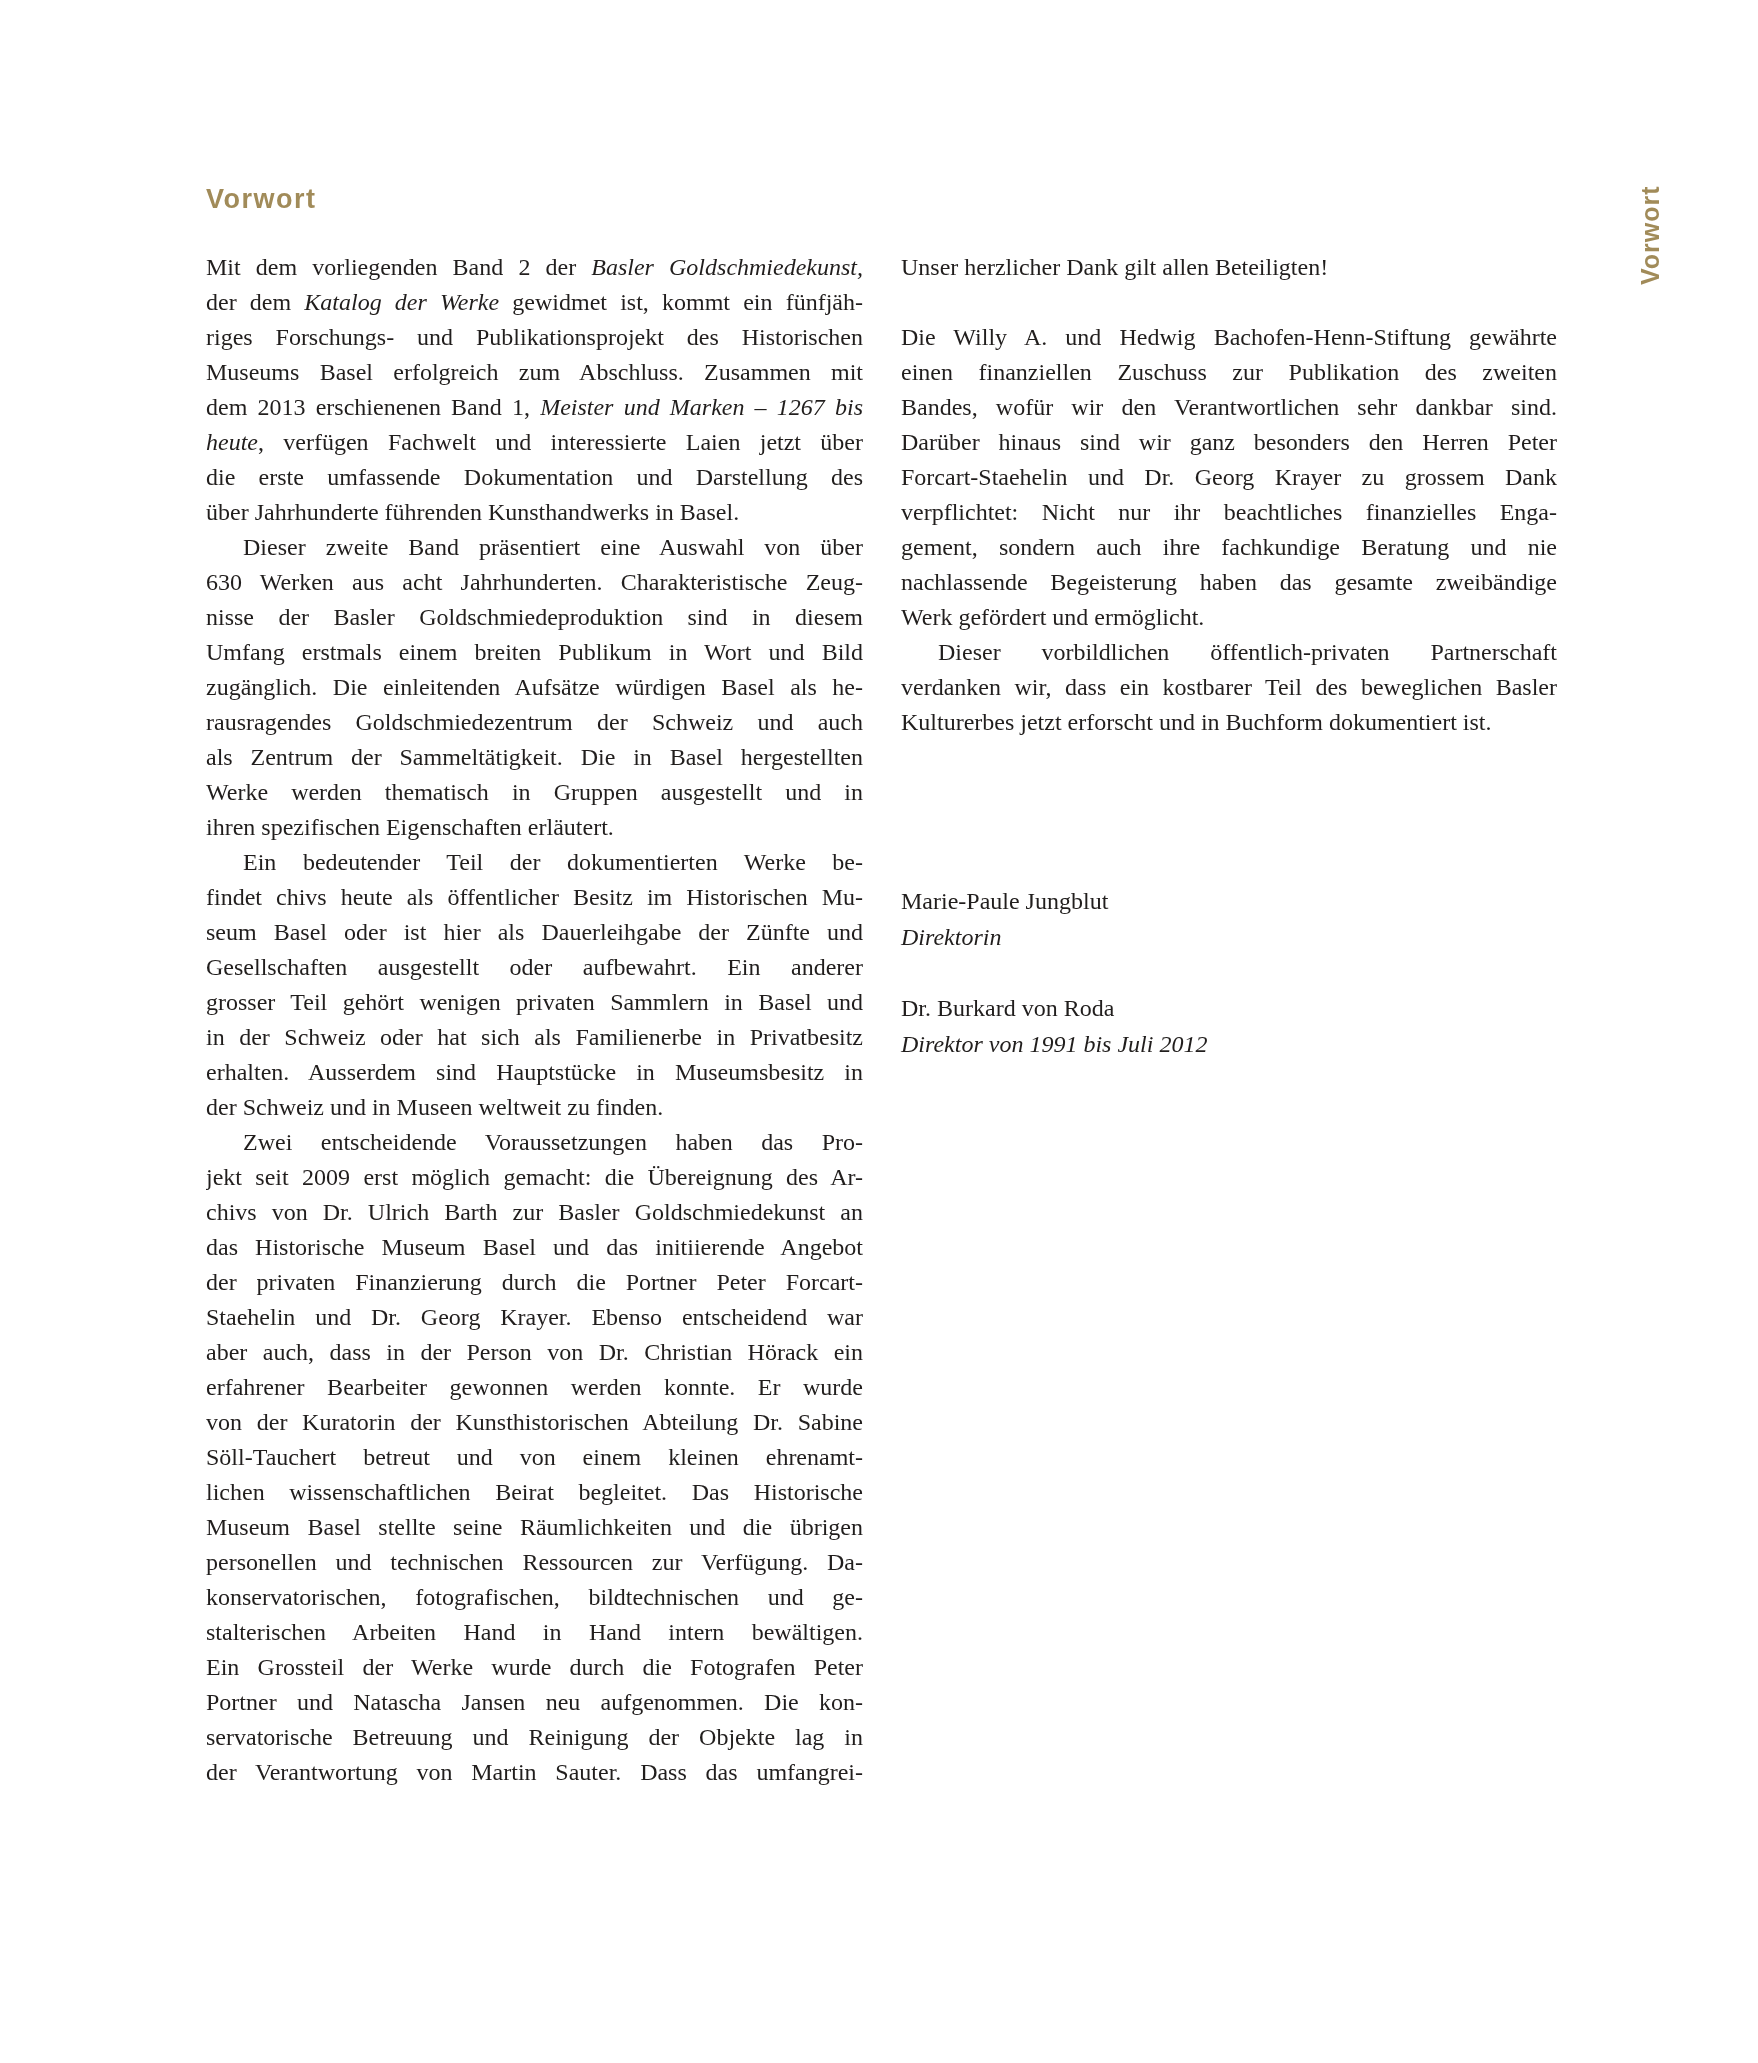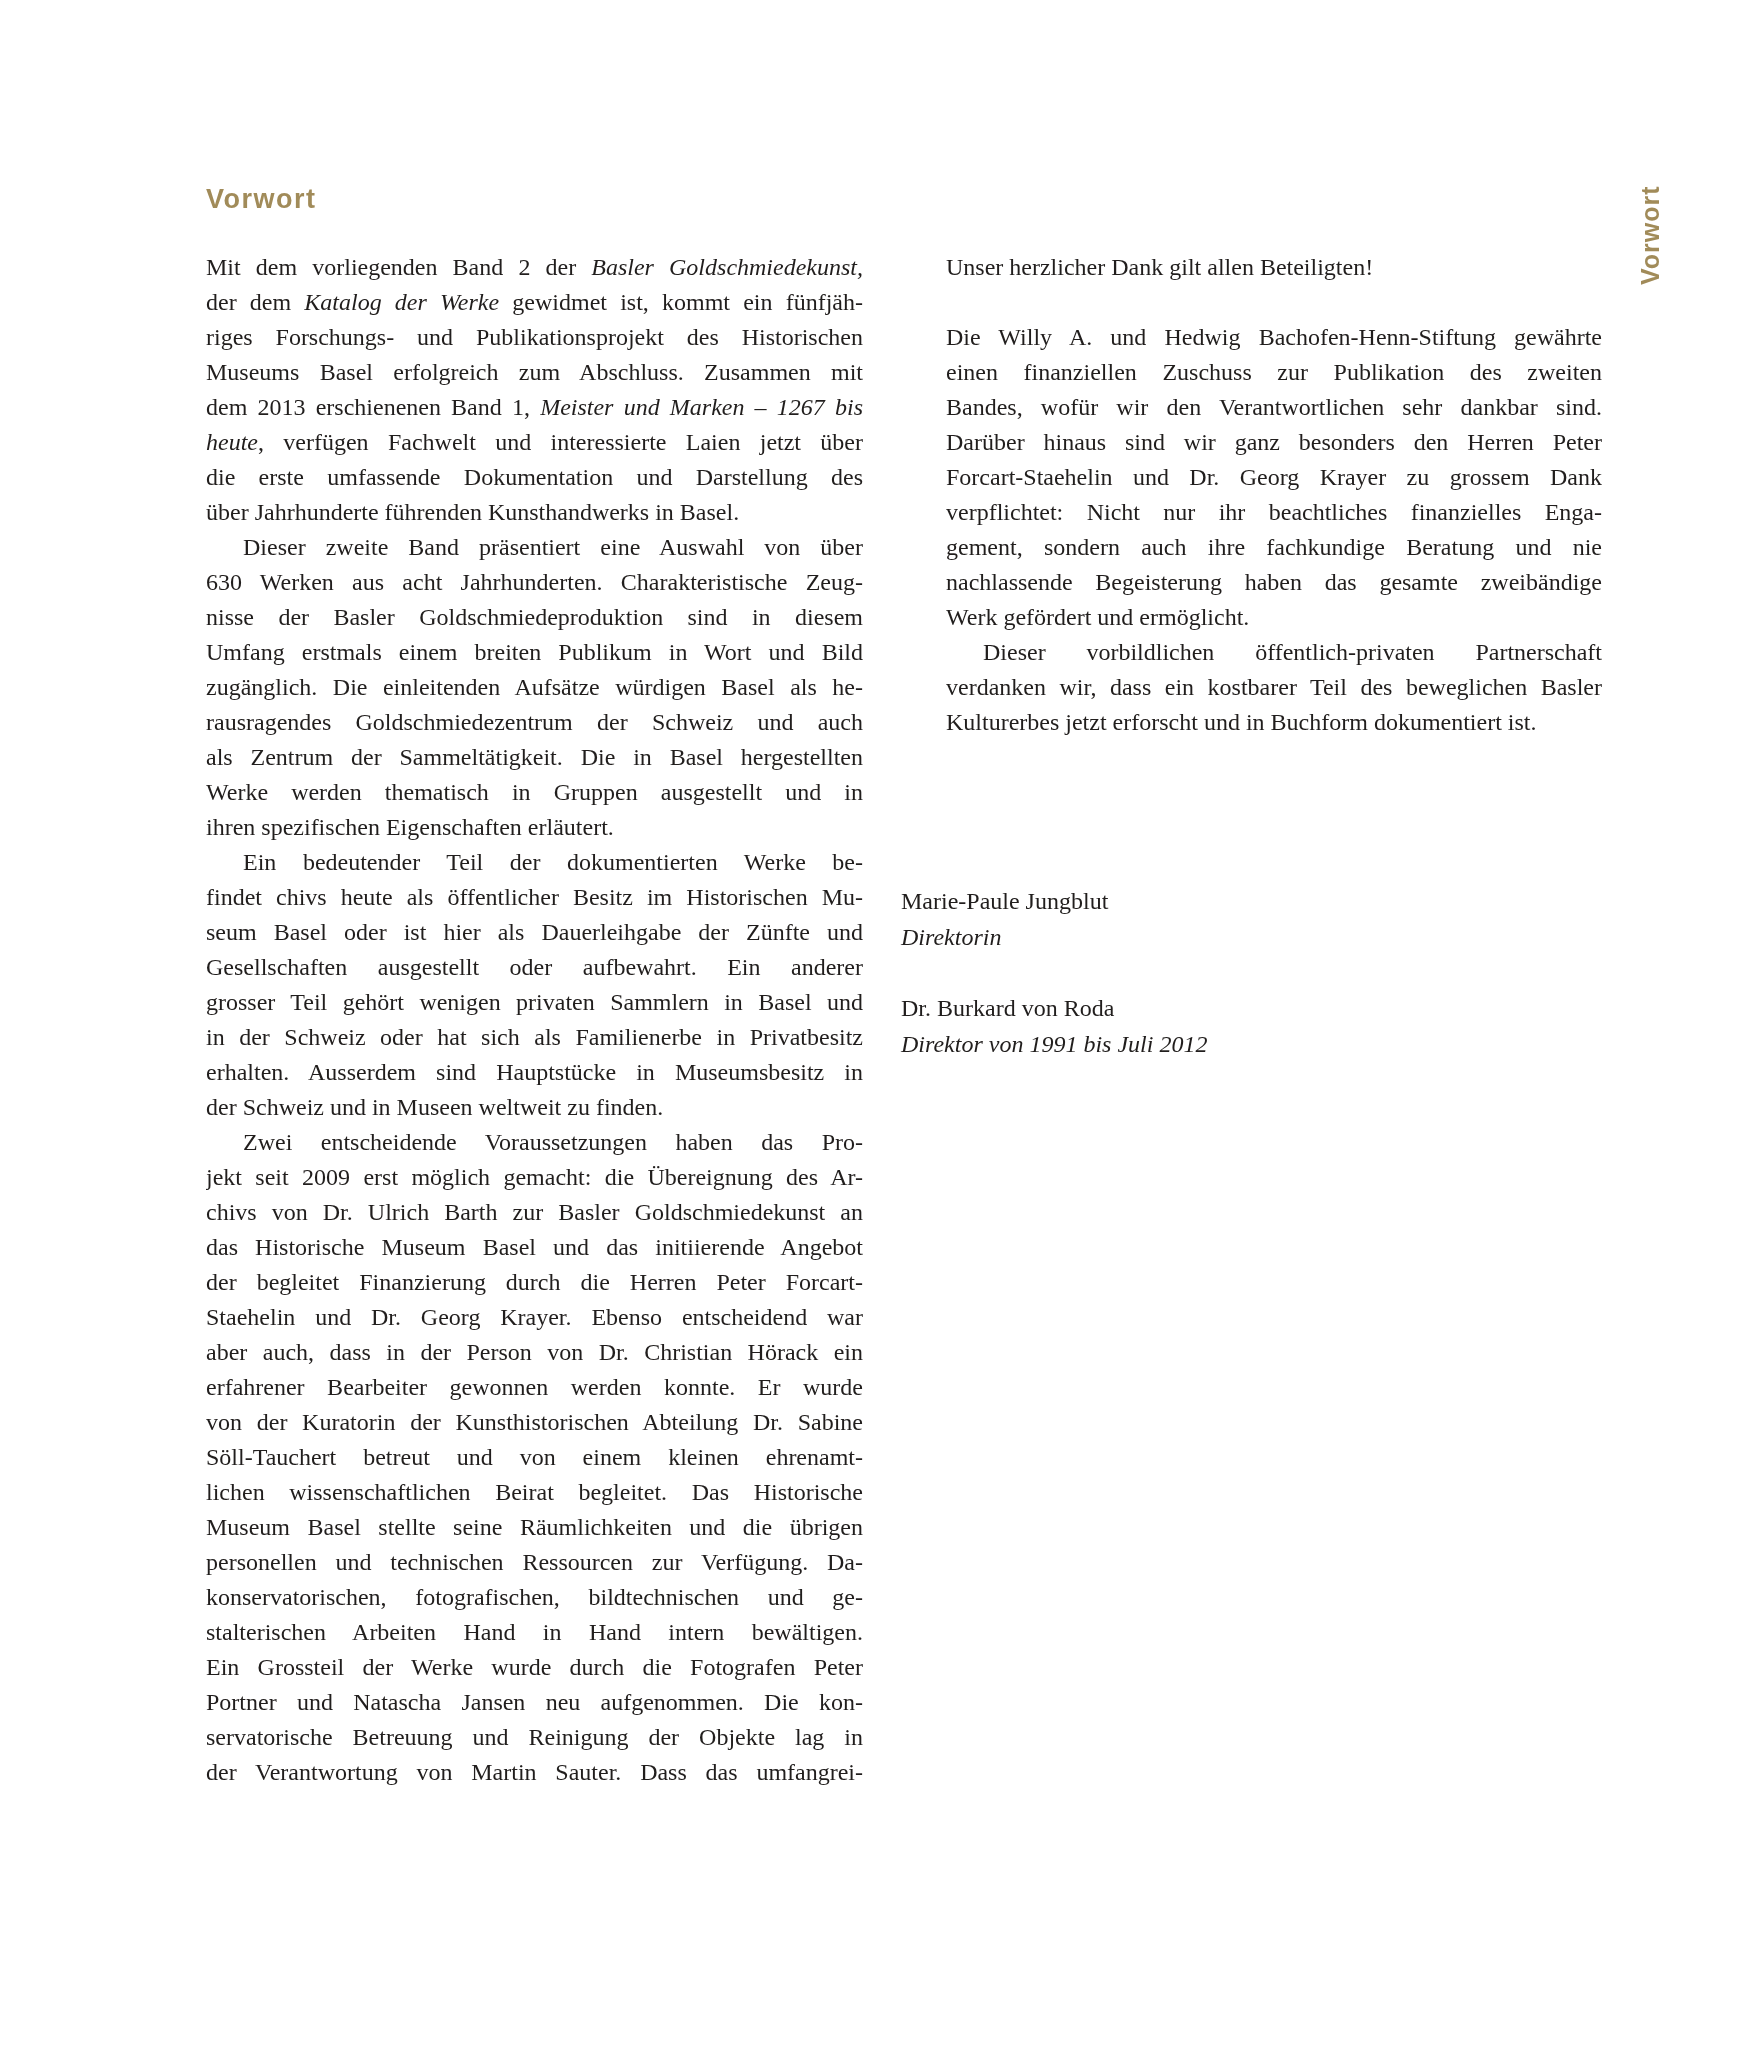--- a/index.html
+++ b/index.html
@@ -44,21 +44,21 @@
     color:var(--accent);
   }
   .col{
     position:absolute;
     top:250px;
     width:657px;
     font-size:24px;
     line-height:var(--lh);
   }
   .col-left{left:206px;}
-  .col-right{left:946px;width:656px;}
+  .col-right{left:901px;width:656px;}
   .para{margin:0;}
   .para.indent .line:first-child{text-indent:37px;}
   .line{
     height:var(--lh);
     overflow:hidden;
     text-align:justify;
     text-align-last:justify;
     hyphens:none;
   }
   .line.last{
@@ -137,21 +137,21 @@
         <div class="line">grosser Teil gehört wenigen privaten Sammlern in Basel und</div>
         <div class="line">in der Schweiz oder hat sich als Familienerbe in Privatbesitz</div>
         <div class="line">erhalten. Ausserdem sind Hauptstücke in Museumsbesitz in</div>
         <div class="line last">der Schweiz und in Museen weltweit zu finden.</div>
       </div>
       <div class="para indent">
         <div class="line">Zwei entscheidende Voraussetzungen haben das Pro-</div>
         <div class="line">jekt seit 2009 erst möglich gemacht: die Übereignung des Ar-</div>
         <div class="line">chivs von Dr. Ulrich Barth zur Basler Goldschmiedekunst an</div>
         <div class="line">das Historische Museum Basel und das initiierende Angebot</div>
-        <div class="line">der begleitet Finanzierung durch die Herren Peter Forcart-</div>
+        <div class="line">der privaten Finanzierung durch die Portner Peter Forcart-</div>
         <div class="line">Staehelin und Dr. Georg Krayer. Ebenso entscheidend war</div>
         <div class="line">aber auch, dass in der Person von Dr. Christian Hörack ein</div>
         <div class="line">erfahrener Bearbeiter gewonnen werden konnte. Er wurde</div>
         <div class="line">von der Kuratorin der Kunsthistorischen Abteilung Dr. Sabine</div>
         <div class="line">Söll-Tauchert betreut und von einem kleinen ehrenamt-</div>
         <div class="line">lichen wissenschaftlichen Beirat begleitet. Das Historische</div>
         <div class="line">Museum Basel stellte seine Räumlichkeiten und die übrigen</div>
         <div class="line">personellen und technischen Ressourcen zur Verfügung. Da-</div>
         <div class="line">konservatorischen, fotografischen, bildtechnischen und ge-</div>
         <div class="line">stalterischen Arbeiten Hand in Hand intern bewältigen.</div>

